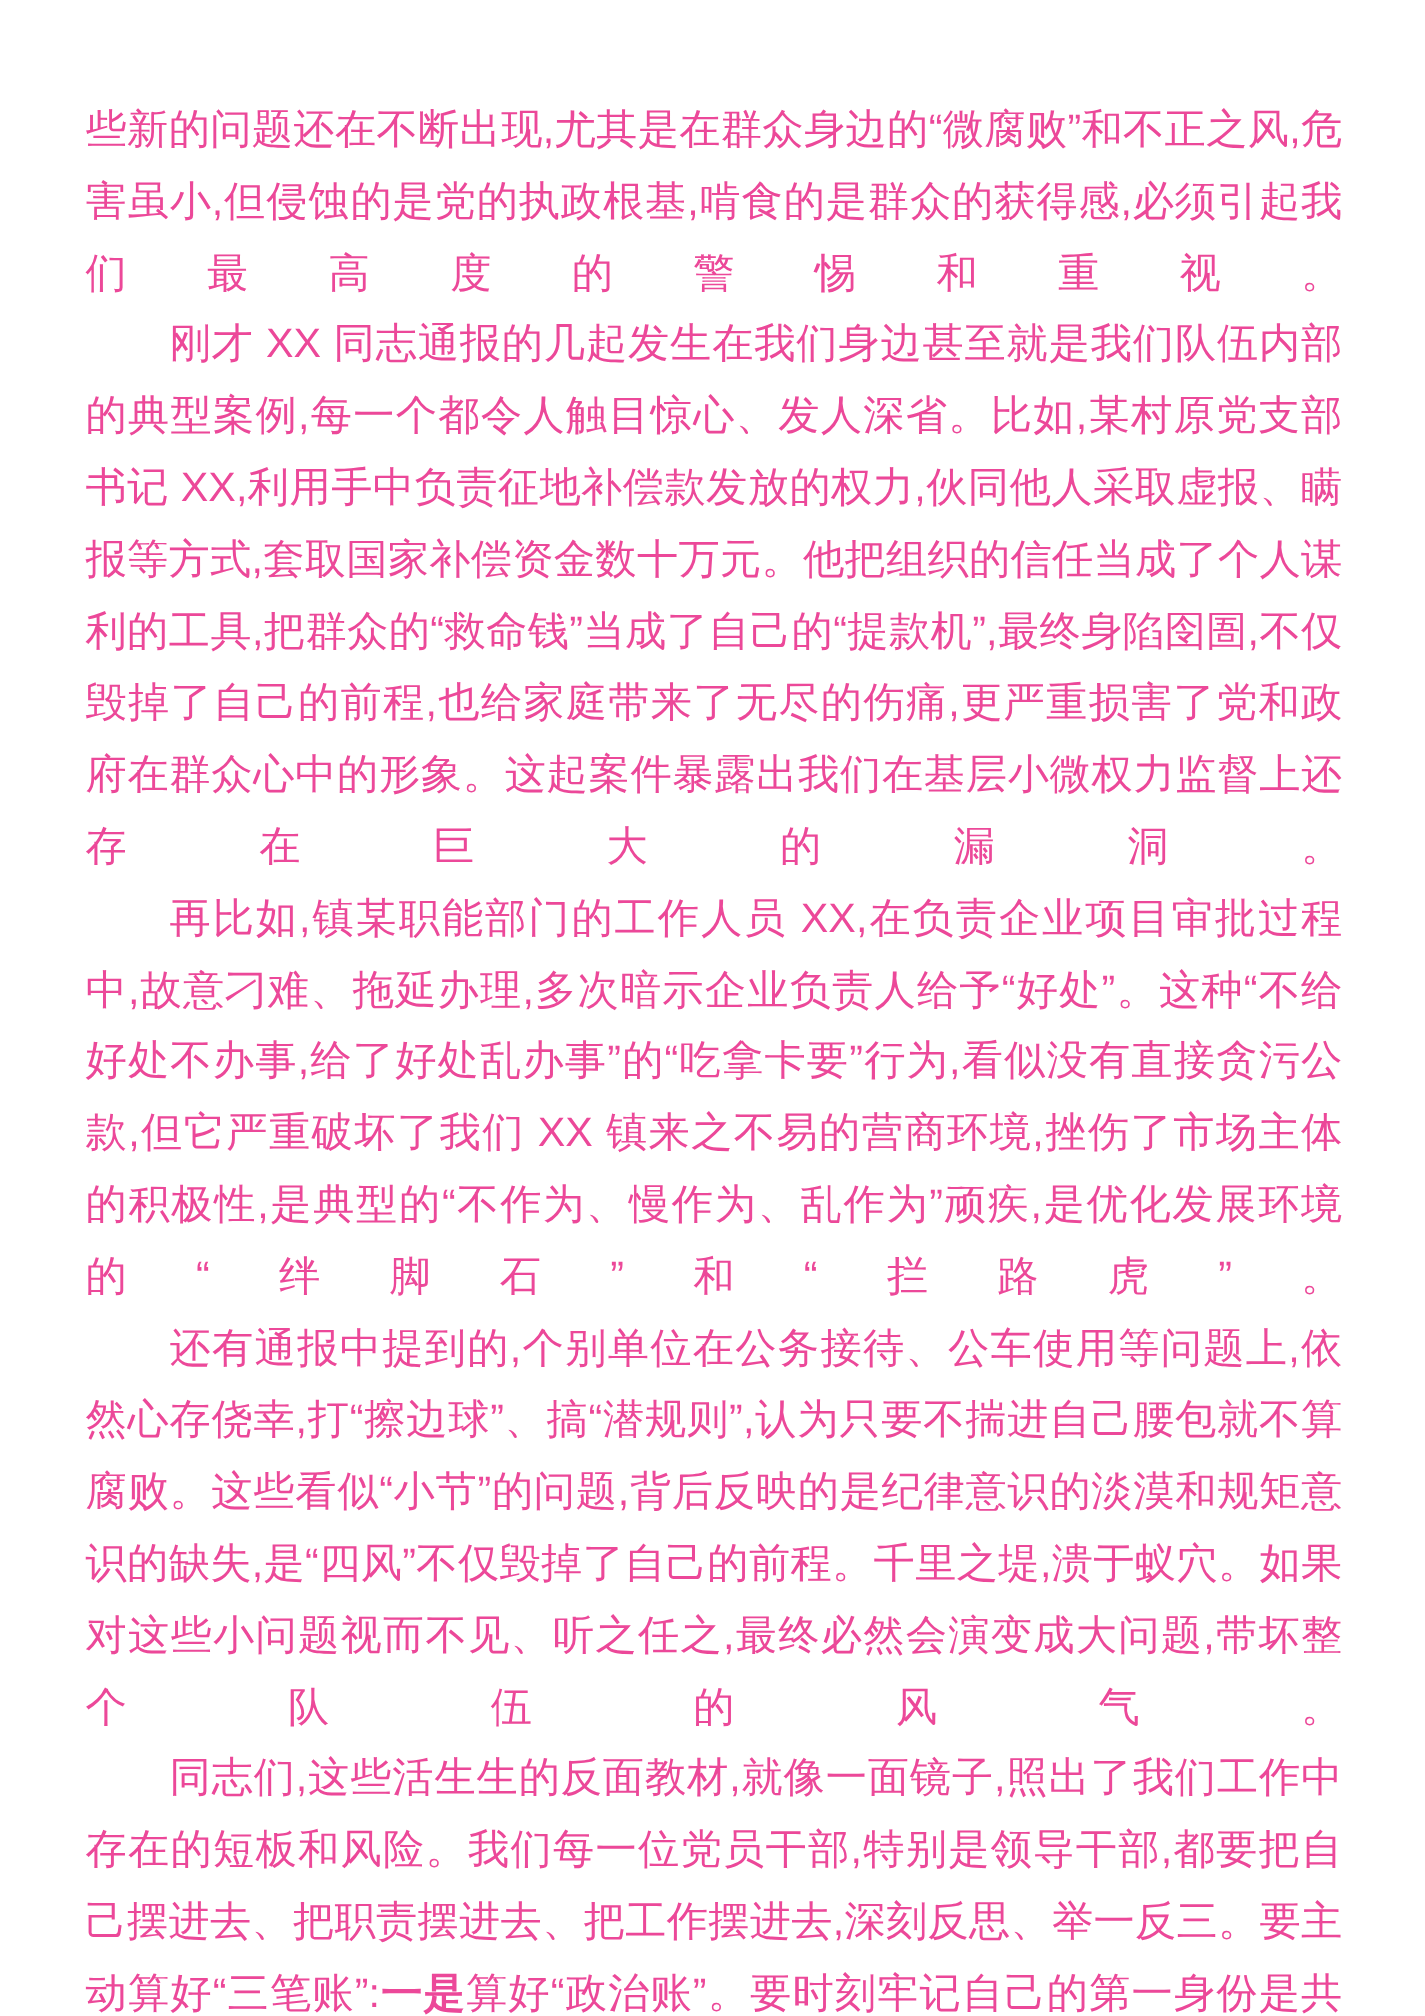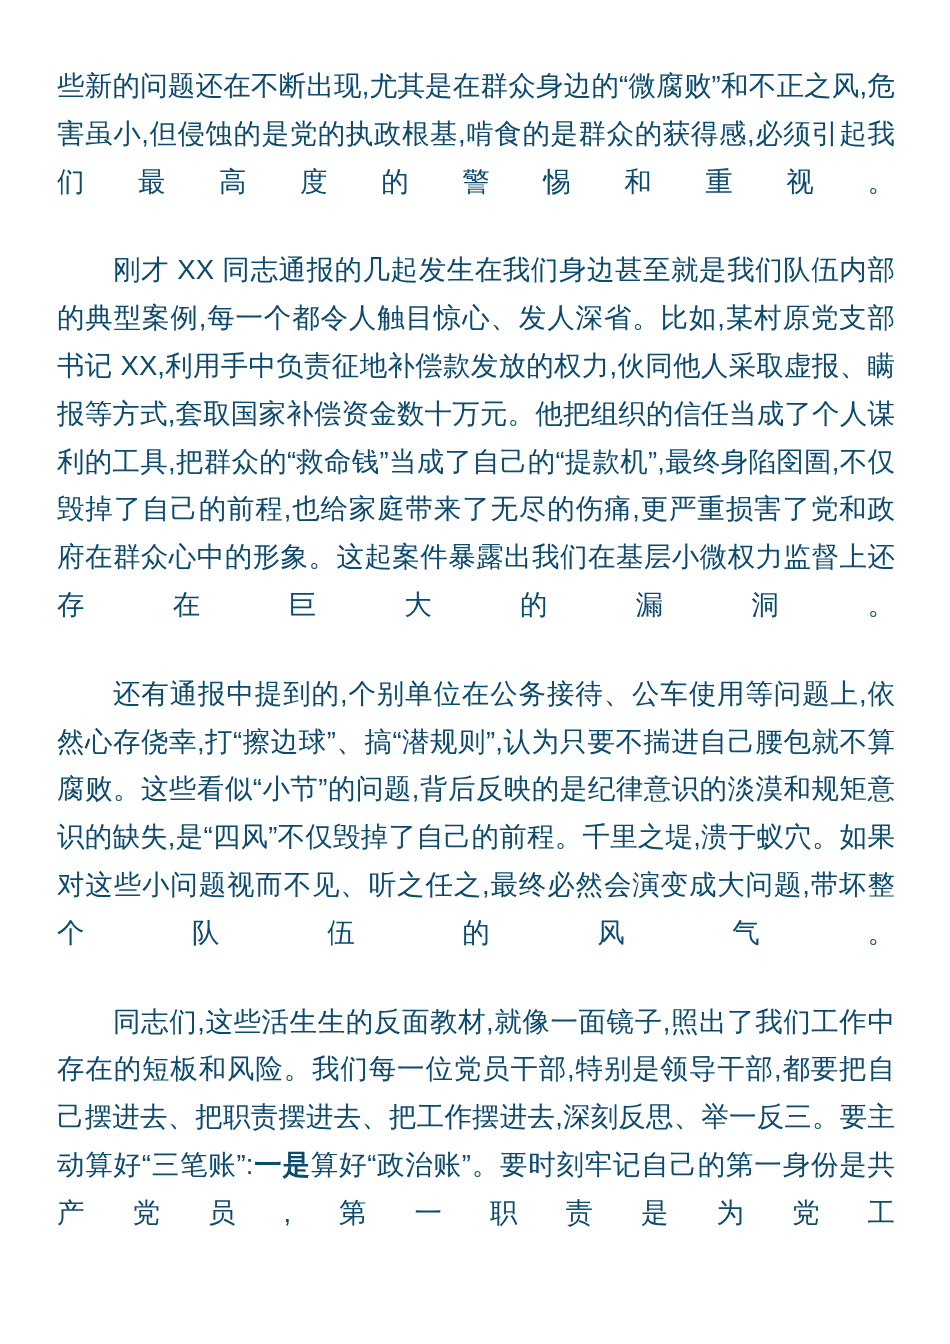--- a/index.html
+++ b/index.html
@@ -20,48 +20,48 @@
     left: 57px;
     top: 62px;
     width: 838px;
   }
   p.para {
     margin: 0;
     padding: 0;
     font-family: "Liberation Sans", "DejaVu Sans", sans-serif;
     font-size: 27.5px;
     line-height: 47.8px;
-    color: #0c4a6e;
+    color: #ec4899;
     text-align: justify;
     text-justify: inter-character;
     letter-spacing: 0.1px;
     word-break: break-all;
     -webkit-font-smoothing: antialiased;
   }
   p.para.indent {
     text-indent: 56px;
-    margin-top: 41px;
   }
   p.para.last-line-stretch {
     text-align-last: justify;
   }
   b.emph {
     font-weight: bold;
   }
 </style>
 </head>
 <body>
 
 <div class="page">
   <div class="doc-body">
 
     <p class="para last-line-stretch">些新的问题还在不断出现,尤其是在群众身边的“微腐败”和不正之风,危害虽小,但侵蚀的是党的执政根基,啃食的是群众的获得感,必须引起我们最高度的警惕和重视。</p>
 
     <p class="para indent last-line-stretch">刚才 XX 同志通报的几起发生在我们身边甚至就是我们队伍内部的典型案例,每一个都令人触目惊心、发人深省。比如,某村原党支部书记 XX,利用手中负责征地补偿款发放的权力,伙同他人采取虚报、瞒报等方式,套取国家补偿资金数十万元。他把组织的信任当成了个人谋利的工具,把群众的“救命钱”当成了自己的“提款机”,最终身陷囹圄,不仅毁掉了自己的前程,也给家庭带来了无尽的伤痛,更严重损害了党和政府在群众心中的形象。这起案件暴露出我们在基层小微权力监督上还存在巨大的漏洞。</p>
 
+    <p class="para indent last-line-stretch">再比如,镇某职能部门的工作人员 XX,在负责企业项目审批过程中,故意刁难、拖延办理,多次暗示企业负责人给予“好处”。这种“不给好处不办事,给了好处乱办事”的“吃拿卡要”行为,看似没有直接贪污公款,但它严重破坏了我们 XX 镇来之不易的营商环境,挫伤了市场主体的积极性,是典型的“不作为、慢作为、乱作为”顽疾,是优化发展环境的“绊脚石”和“拦路虎”。</p>
 
     <p class="para indent last-line-stretch">还有通报中提到的,个别单位在公务接待、公车使用等问题上,依然心存侥幸,打“擦边球”、搞“潜规则”,认为只要不揣进自己腰包就不算腐败。这些看似“小节”的问题,背后反映的是纪律意识的淡漠和规矩意识的缺失,是“四风”不仅毁掉了自己的前程。千里之堤,溃于蚁穴。如果对这些小问题视而不见、听之任之,最终必然会演变成大问题,带坏整个队伍的风气。</p>
 
     <p class="para indent last-line-stretch">
       <span>同志们,这些活生生的反面教材,就像一面镜子,照出了我们工作中存在的短板和风险。我们每一位党员干部,特别是领导干部,都要把自己摆进去、把职责摆进去、把工作摆进去,深刻反思、举一反三。要主动算好“三笔账”:</span><b class="emph">一是</b><span>算好“政治账”。要时刻牢记自己的第一身份是共产党员,第一职责是为党工</span>
     </p>
 
   </div>
 </div>
 

